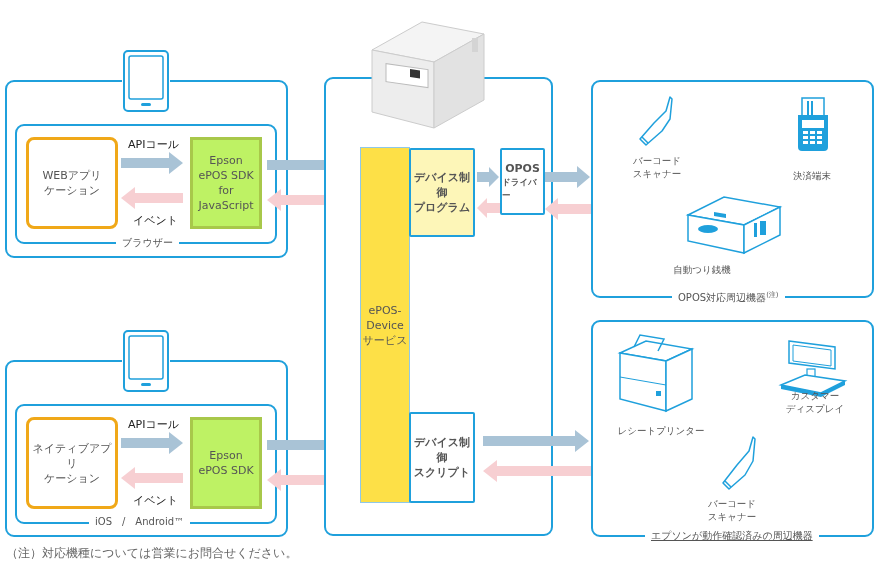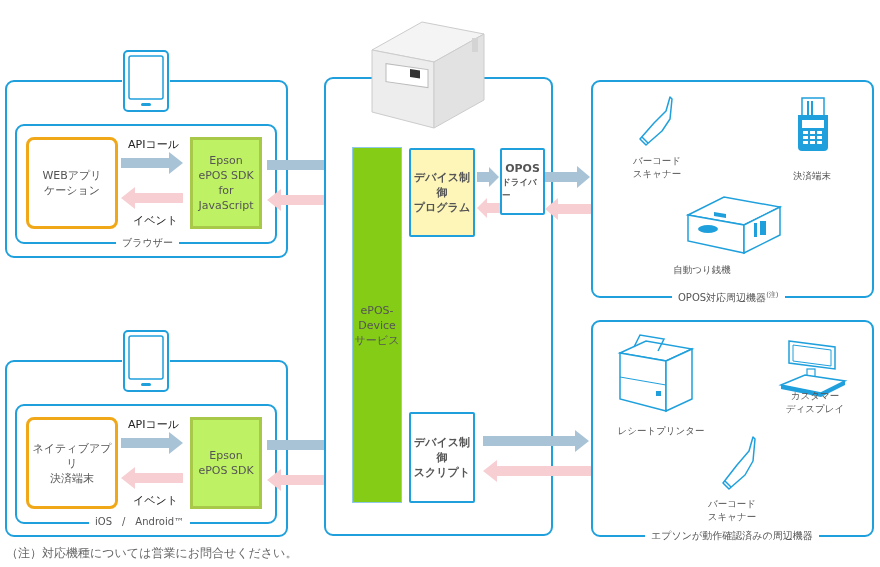--- a/index.html
+++ b/index.html
@@ -1,20 +1,20 @@
 <!DOCTYPE html>
 <html><head>
 <meta charset="utf-8">
 <style>
   html, body { margin:0; padding:0; background:#fff; }
   body { width:880px; height:567px; position:relative; overflow:hidden;
          font-family:"DejaVu Sans", "Liberation Sans", sans-serif; color:#555; }
   .abs { position:absolute; box-sizing:border-box; }
   .blue-box { border:2px solid #1fa0dc; border-radius:9px; background:#fff; }
-  .thin-box { border:1.5px solid #8fc8e8; background:#84cc16; }
+  .thin-box { border:1.5px solid #8fc8e8; background:#fde047;margin-left:8px; }
   .app-box { border:3px solid #f0a818; border-radius:8px; background:#fff; }
   .sdk-box { border:3px solid #a8c84a; background:#bef264; }
   .ctl-box { border:2px solid #1fa0dc; border-radius:2px; background:#fff;font-weight:bold; }
   .yellow { background:#fdf6b8; }
   .center { display:flex; align-items:center; justify-content:center; text-align:center; white-space:pre-line; }
   .lbl { font-size:11px; color:#555; line-height:15px; }
   .lbl-sm { font-size:9.5px; color:#555; line-height:13px; }
   .caption { font-size:10px; color:#555; background:#fff; padding:0 6px; white-space:nowrap; }
   .dark { color:#222; }
   svg { position:absolute; overflow:visible; }
@@ -59,21 +59,21 @@
 <div class="abs blue-box" style="left:15px;top:404px;width:262px;height:120px;"></div>
 <div class="abs caption" style="left:89px;top:515px;">iOS　/　Android™</div>
 <div class="abs" style="left:122px;top:329px;width:48px;height:64px;background:#fff;">
   <svg width="48" height="64">
       <rect x="2" y="2" width="44" height="60" rx="4" fill="#fff" stroke="#1fa0dc" stroke-width="2"></rect>
       <rect x="7" y="7" width="34" height="43" rx="2" fill="none" stroke="#1fa0dc" stroke-width="1.5"></rect>
       <rect x="19" y="54" width="10" height="3" rx="1.5" fill="#1fa0dc"></rect>
     </svg>
 </div>
 <div class="abs app-box center lbl" style="left:26px;top:417px;width:92px;height:92px;">ネイティブアプリ
-決済端末</div>
+ケーション</div>
 <div class="abs lbl dark" style="left:128px;top:417px;">APIコール</div>
 <div class="abs lbl dark" style="left:133px;top:493px;">イベント</div>
 <svg style="left:121px;top:432px;" width="64" height="22">
     <polygon points="0,6 48,6 48,0 62,11 48,22 48,16 0,16" fill="#a9c3d6"></polygon>
   </svg>
 <svg style="left:121px;top:467px;" width="64" height="22">
     <polygon points="62,6 14,6 14,0 0,11 14,22 14,16 62,16" fill="#f7cfd2"></polygon>
   </svg>
 <div class="abs sdk-box center lbl" style="left:190px;top:417px;width:72px;height:92px;">Epson
 ePOS SDK</div>
@@ -162,21 +162,21 @@
   <polygon points="2,22 58,32 58,60 2,48" fill="#fff" stroke="#1fa0dc" stroke-width="1.5"></polygon>
   <polygon points="58,32 94,14 94,42 58,60" fill="#fff" stroke="#1fa0dc" stroke-width="1.5"></polygon>
   <ellipse cx="22" cy="36" rx="10" ry="4" fill="#1fa0dc"></ellipse>
   <rect x="28" y="14" width="12" height="4" fill="#1fa0dc" transform="skewY(10)"></rect>
   <rect x="68" y="30" width="3" height="14" fill="#1fa0dc"></rect>
     <rect x="74" y="28" width="6" height="14" fill="#1fa0dc"></rect>
 </svg>
 <div class="abs lbl-sm center" style="left:662px;top:263px;width:80px;">自動つり銭機</div>
 
 <div class="abs blue-box" style="left:591px;top:320px;width:283px;height:217px;"></div>
-<div class="abs caption" style="left:645px;top:529px;">エプソンが動作確認済みの周辺機器</div>
+<div class="abs caption" style="left:645px;top:529px;text-decoration:underline;">エプソンが動作確認済みの周辺機器</div>
 <svg style="left:616px;top:333px;" width="80" height="80">
   <polygon points="4,20 30,8 76,16 50,28" fill="#fff" stroke="#1fa0dc" stroke-width="1.5"></polygon>
   <polygon points="4,20 50,28 50,78 4,66" fill="#fff" stroke="#1fa0dc" stroke-width="1.5"></polygon>
   <polygon points="50,28 76,16 76,66 50,78" fill="#fff" stroke="#1fa0dc" stroke-width="1.5"></polygon>
   <path d="M18 14 L24 2 L48 6 L42 18" fill="none" stroke="#1fa0dc" stroke-width="1.5"></path>
   <path d="M4 44 L50 52" stroke="#1fa0dc" stroke-width="1"></path>
   <rect x="40" y="58" width="5" height="5" fill="#1fa0dc"></rect>
 </svg>
 <div class="abs lbl-sm center" style="left:606px;top:424px;width:110px;">レシートプリンター</div>
 <svg style="left:779px;top:339px;" width="68" height="58">

